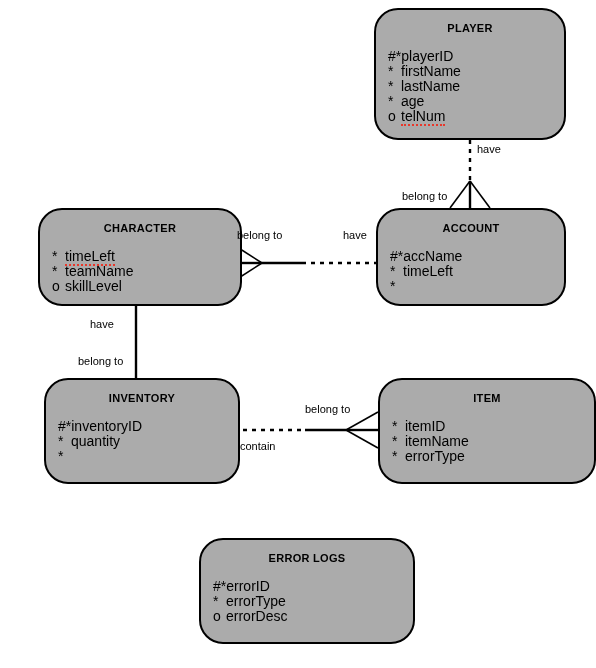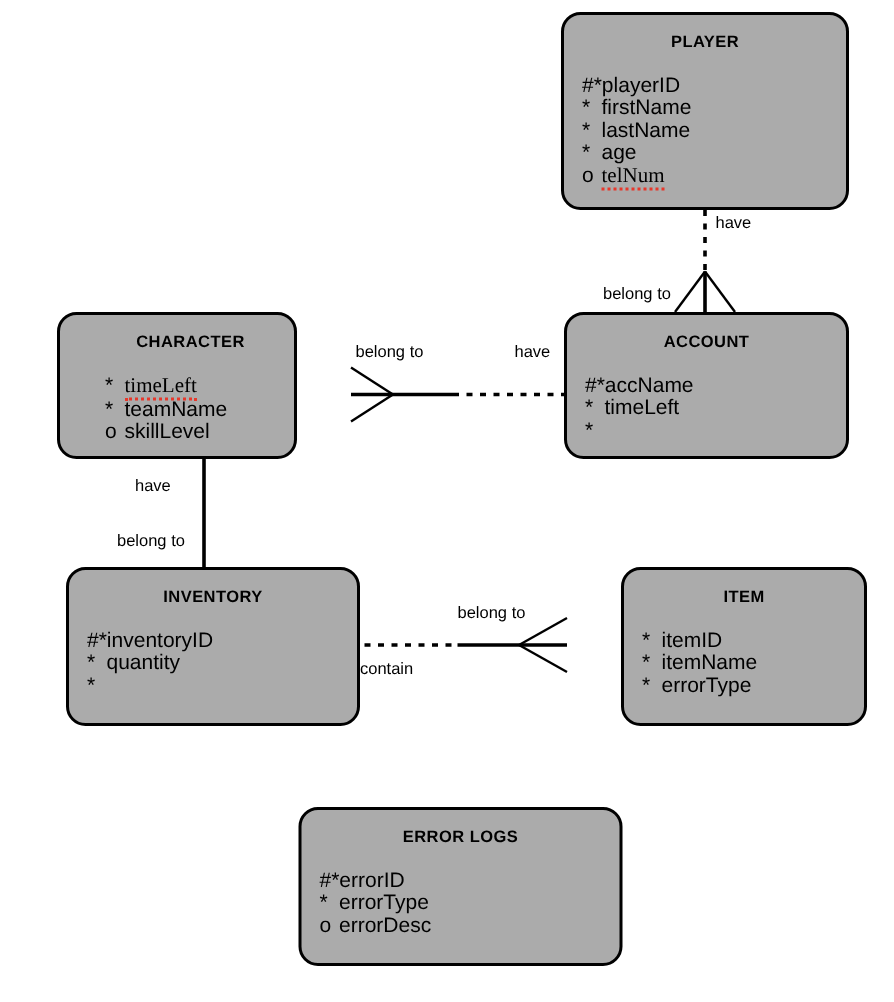--- a/index.html
+++ b/index.html
@@ -24,21 +24,21 @@
     width: 596px;
     height: 668px;
   }
 
   
   .entity {
     position: absolute;
     box-sizing: border-box;
     background: #ababab;
     border: 2px solid #000000;
-    border-radius: 13px;
+    border-radius: 24px;
     z-index: 5;
   }
   .entity-title {
     text-align: center;
     font-size: 11px;
     font-weight: bold;
     color: #000000;
     letter-spacing: 0.3px;
     margin-top: 12px;
     margin-bottom: 0;
@@ -57,21 +57,20 @@
     padding-left: 12px;
     white-space: pre;
   }
   .attr .marker {
     display: inline-block;
     min-width: 13px;
   }
   .attr .name.misspelled {
     border-bottom: 2px dotted #e8372a;
     padding-bottom: 0px;
-    font-family: Liberation Serif, serif;
   }
 
   
   .rel-label {
     position: absolute;
     font-size: 11px;
     color: #000000;
     white-space: nowrap;
     z-index: 6;
   }
@@ -125,21 +124,21 @@
       <div class="entity" style="left: 374px; top: 8px; width: 192px; height: 132px;">
         <div class="entity-title">PLAYER</div>
         <ul class="attr-list">
           <li class="attr"><span class="marker">#*</span><span class="name">playerID</span></li>
           <li class="attr"><span class="marker">*</span><span class="name">firstName</span></li>
           <li class="attr"><span class="marker">*</span><span class="name">lastName</span></li>
           <li class="attr"><span class="marker">*</span><span class="name">age</span></li>
           <li class="attr"><span class="marker">o</span><span class="name misspelled">telNum</span></li>
         </ul>
       </div>
-      <div class="entity" style="left: 38px; top: 208px; width: 160px; height: 98px; padding-left: 18px;">
+      <div class="entity" style="left: 38px; top: 208px; width: 204px; height: 98px;">
         <div class="entity-title">CHARACTER</div>
         <ul class="attr-list">
           <li class="attr"><span class="marker">*</span><span class="name misspelled">timeLeft</span></li>
           <li class="attr"><span class="marker">*</span><span class="name">teamName</span></li>
           <li class="attr"><span class="marker">o</span><span class="name">skillLevel</span></li>
         </ul>
       </div>
       <div class="entity" style="left: 376px; top: 208px; width: 190px; height: 98px;">
         <div class="entity-title">ACCOUNT</div>
         <ul class="attr-list">
@@ -149,21 +148,21 @@
         </ul>
       </div>
       <div class="entity" style="left: 44px; top: 378px; width: 196px; height: 106px;">
         <div class="entity-title">INVENTORY</div>
         <ul class="attr-list">
           <li class="attr"><span class="marker">#*</span><span class="name">inventoryID</span></li>
           <li class="attr"><span class="marker">*</span><span class="name">quantity</span></li>
           <li class="attr"><span class="marker">*</span><span class="name"></span></li>
         </ul>
       </div>
-      <div class="entity" style="left: 378px; top: 378px; width: 164px; height: 106px; margin-left: 36px;">
+      <div class="entity" style="left: 378px; top: 378px; width: 218px; height: 106px;">
         <div class="entity-title">ITEM</div>
         <ul class="attr-list">
           <li class="attr"><span class="marker">*</span><span class="name">itemID</span></li>
           <li class="attr"><span class="marker">*</span><span class="name">itemName</span></li>
           <li class="attr"><span class="marker">*</span><span class="name">errorType</span></li>
         </ul>
       </div>
       <div class="entity" style="left: 199px; top: 538px; width: 216px; height: 106px;">
         <div class="entity-title">ERROR LOGS</div>
         <ul class="attr-list">

